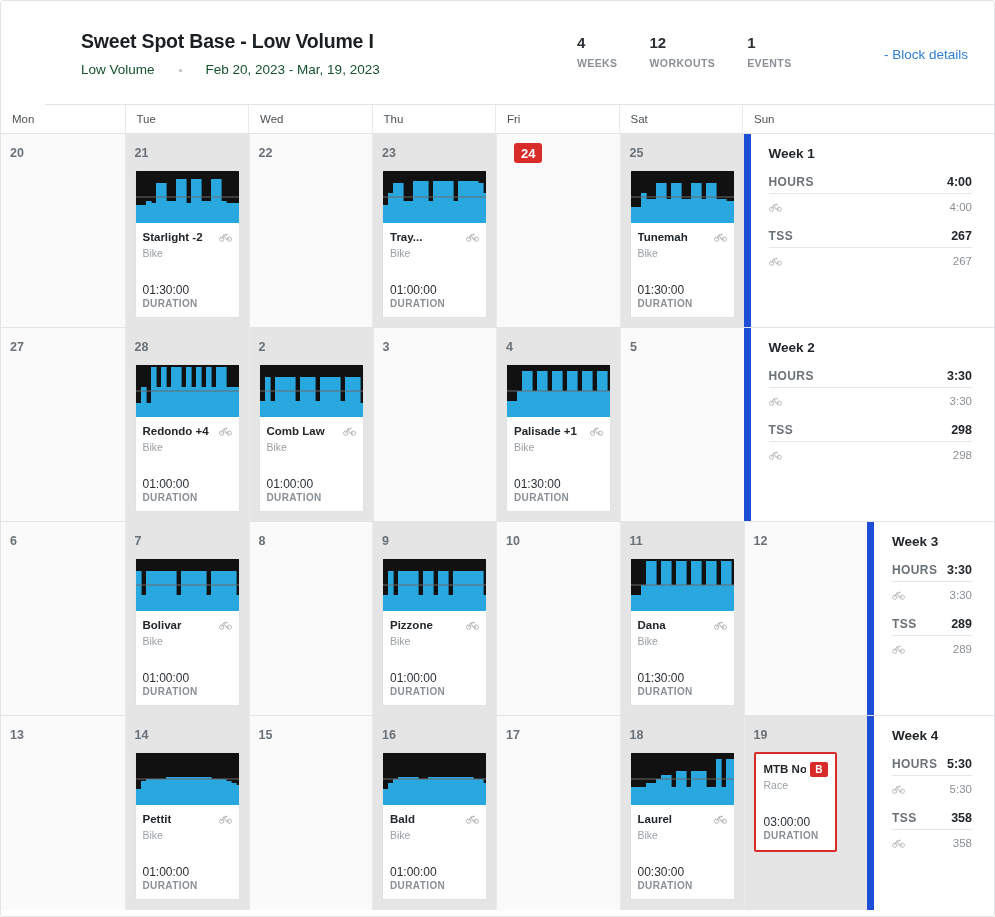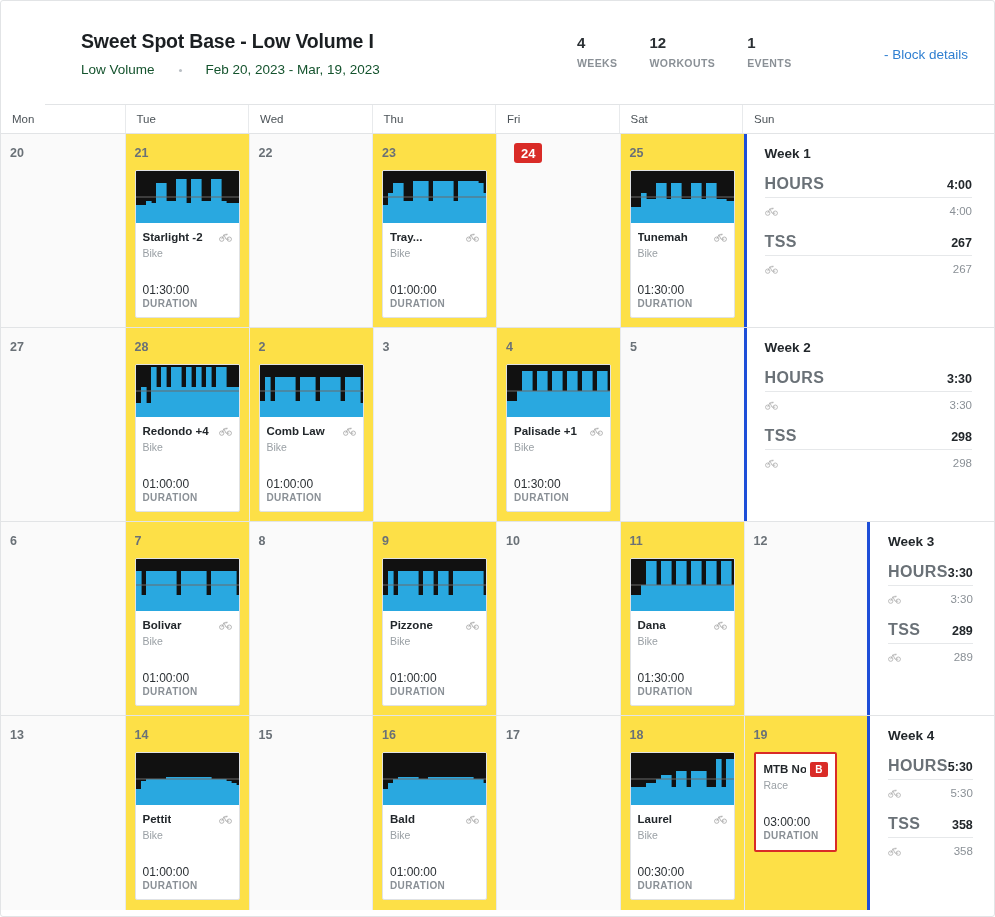--- a/index.html
+++ b/index.html
@@ -99,21 +99,21 @@
   .week-row {
     display: flex;
     height: 194px;
     border-bottom: 1px solid #e2e4e6;
   }
   .week-row.last { border-bottom: none; }
 
   .day {
     flex: 0 0 123.5px;
     border-left: 1px solid #e8eaec;
-    background: #fde047;
+    background: #e5e5e5;
     padding: 9px 9px 0 9px;
     position: relative;
   }
   .day:first-child { border-left: none; }
   .day.blank { background: #fafafa; }
 
   .daynum {
     font-size: 12.5px;
     font-weight: bold;
     color: #6a7177;
@@ -199,38 +199,38 @@
     font-weight: bold;
     border-radius: 2px;
     padding: 2px 5px;
     line-height: 1.1;
   }
 
   
   .summary {
     flex: 1 1 auto;
     background: #ffffff;
-    border-left: 3px solid #1d4ed8;
+    border-left: 7px solid #1d4ed8;
     padding: 12px 22px 0 18px;
   }
   .sum-title {
     font-size: 13.5px;
     font-weight: bold;
     color: #22272b;
     margin-bottom: 14px;
   }
   .sum-head {
     display: flex;
     justify-content: space-between;
     align-items: baseline;
     border-bottom: 1px solid #e6e8ea;
     padding-bottom: 4px;
   }
   .sum-head .k {
-    font-size: 16px;
+    font-size: 12px;
     font-weight: bold;
     color: #6a7177;
     letter-spacing: 0.4px;
   }
   .sum-head .v {
     font-size: 12.5px;
     font-weight: bold;
     color: #22272b;
   }
   .sum-row {

